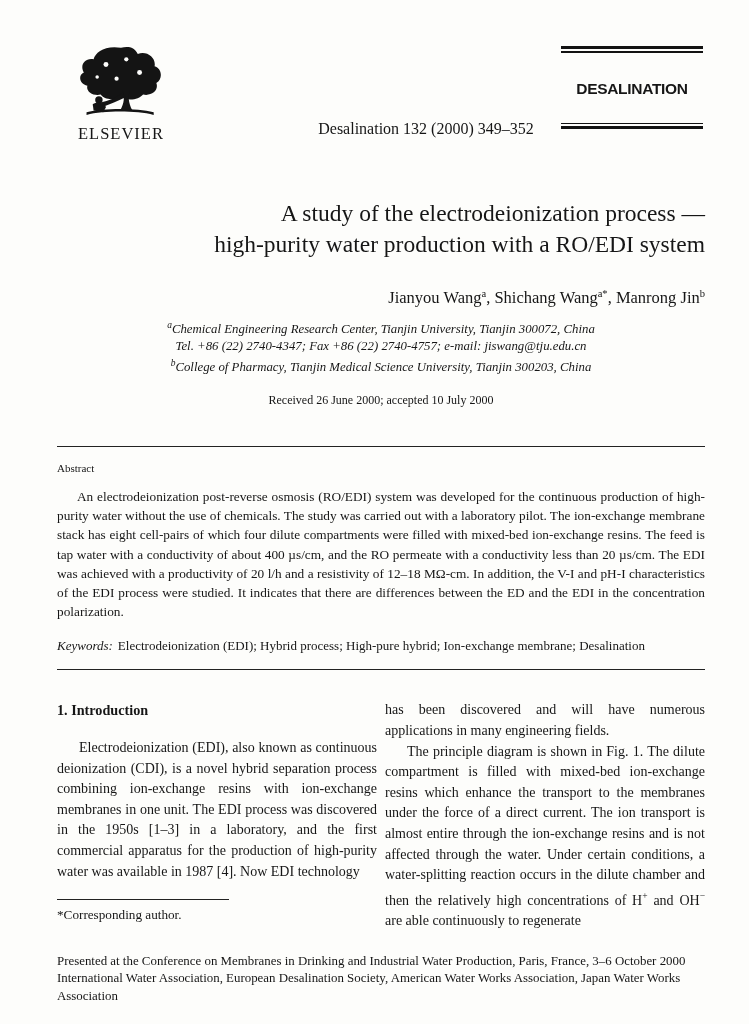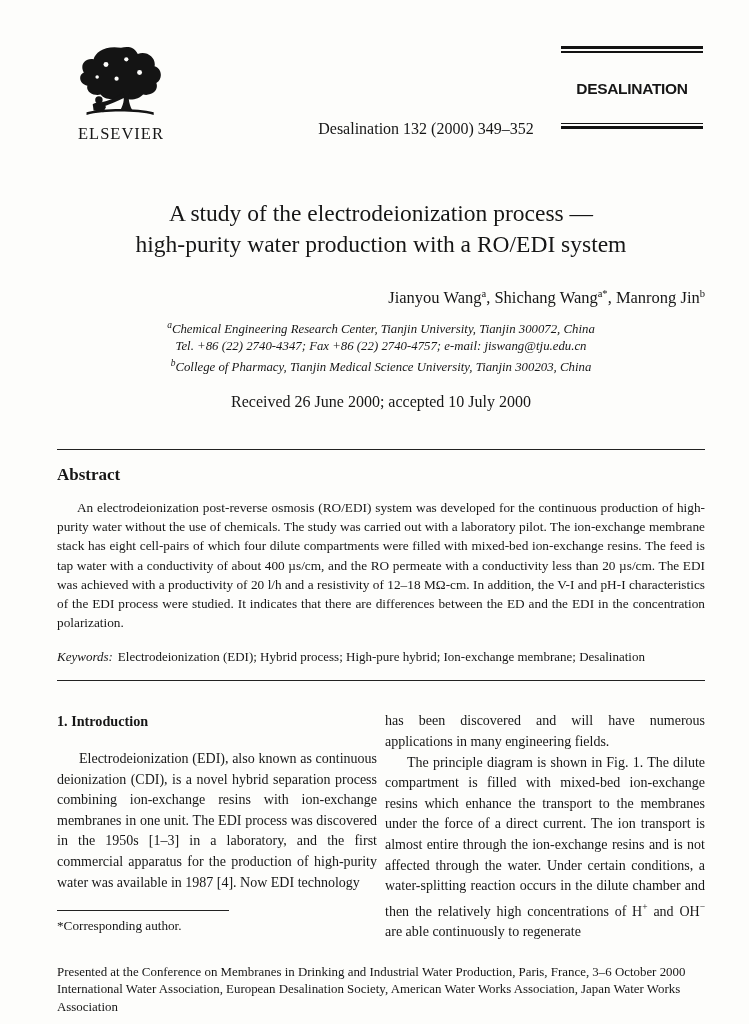--- a/index.html
+++ b/index.html
@@ -15,29 +15,29 @@
   .logo-block { position:absolute; left:8px; top:2px; width:112px; text-align:center; }
   .logo-block svg { display:block; margin:0 auto; }
   .publisher { font-size:16.5px; letter-spacing:1px; margin-top:2px; }
   .citation { position:absolute; left:50%; transform:translateX(-50%); bottom:10px; font-size:16px; white-space:nowrap;margin-left:45px; }
   .journal-block { position:absolute; right:2px; top:2px; width:142px; text-align:center; }
   .double-rule .thick { height:3px; background:#121212; }
   .double-rule .gap   { height:2px; }
   .double-rule .thin  { height:1.5px; background:#121212; }
   .journal-name { font-family:"Liberation Sans", sans-serif; font-weight:bold; font-size:15.5px; letter-spacing:-0.3px; margin:27px 0 25px; }
   
-  .title { text-align:center; margin-top:50px; font-size:23.5px; line-height:31px; font-weight:normal; }
+  .title { text-align:right; margin-top:50px; font-size:23.5px; line-height:31px; font-weight:normal; }
   .authors { text-align:right; margin-top:27px; font-size:16.5px; }
   .authors sup { font-size:10.5px; }
   .affils { text-align:center; margin-top:9px; font-style:italic; font-size:12.8px; line-height:17px; }
   .affils sup { font-size:9.5px; }
-  .received { text-align:center; margin-top:17px; font-size:16px; }
+  .received { text-align:center; margin-top:17px; font-size:12px; }
   .rule-full { border:none; border-top:1.4px solid #222; margin:38px 0 0 0; }
   .rule-full.second { margin-top:15px; }
-  .abstract-heading { font-size:17px; font-weight:bold; margin-top:15px; }
+  .abstract-heading { font-size:11px; font-weight:normal; margin-top:15px; }
   .abstract-text { font-size:13.3px; line-height:19.2px; text-align:justify; text-indent:20px; margin-top:13px; }
   .keywords { font-size:13px; margin-top:17px; }
   .kw-label { font-style:italic; margin-right:5px; }
   
   .columns { display:flex; gap:8px; margin-top:30px; }
   .col { flex:1; font-size:14px; line-height:20.6px; text-align:justify; }
   .section-heading { font-size:14.2px; font-weight:bold; margin:0 0 17px 0; }
   .col p { margin:0; text-indent:22px; }
   .col p.noindent { text-indent:0; }
   .col sup { font-size:9.5px; }

